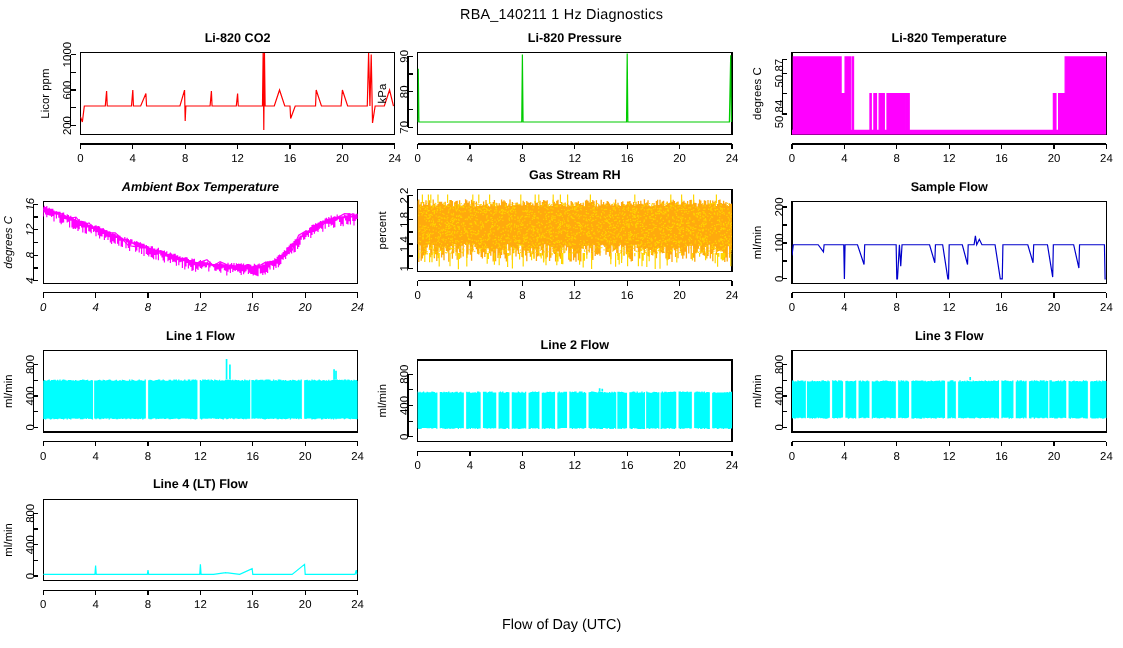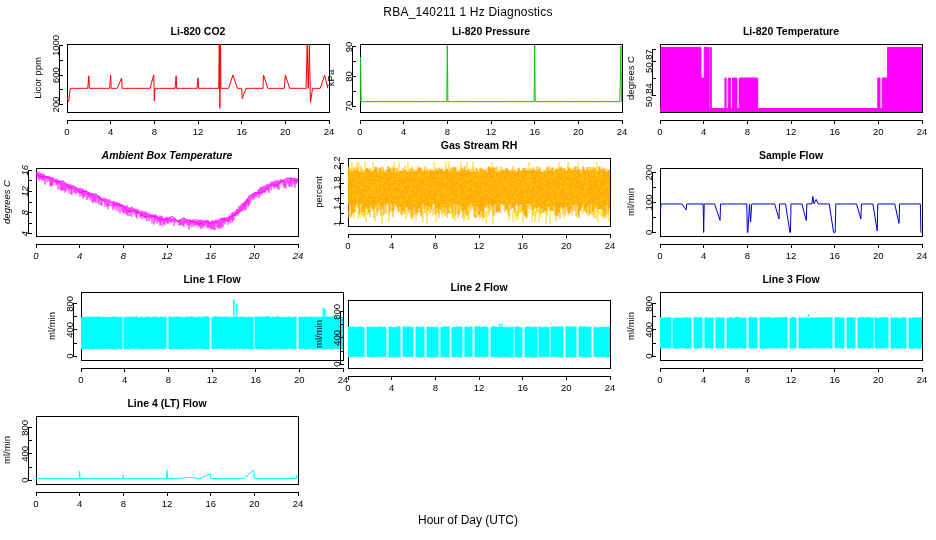--- a/index.html
+++ b/index.html
@@ -71,21 +71,21 @@
           <line x1="28" y1="69.82608695652173" x2="32" y2="69.82608695652173" class="axline"></line>
           <line x1="28" y1="55.04347826086957" x2="32" y2="55.04347826086957" class="axline"></line>
           <line x1="28" y1="40.26086956521739" x2="32" y2="40.26086956521739" class="axline"></line>
           <line x1="28" y1="25.47826086956522" x2="32" y2="25.47826086956522" class="axline"></line>
           <text x="25" y="84.6086956521739" class="tick-lbl" text-anchor="middle" transform="rotate(-90 25 84.6086956521739)" dy="3.2">200</text>
           <text x="25" y="55.04347826086957" class="tick-lbl" text-anchor="middle" transform="rotate(-90 25 55.04347826086957)" dy="3.2">600</text>
           <text x="25" y="25.47826086956522" class="tick-lbl" text-anchor="middle" transform="rotate(-90 25 25.47826086956522)" dy="3.2">1000</text>
         </g>
       </svg>
     </div>
-    <div class="panel" style="left: 324px; top: 20px;">
+    <div class="panel" style="left: 312px; top: 20px;">
       <svg width="312" height="124">
         <text x="167" y="15" class="panel-title">Li-820 Pressure</text>
         <rect x="36" y="24" width="262" height="68" class="frame"></rect>
         <clipPath id="clip-li820-pressure">
           <rect x="36" y="24" width="262" height="68"></rect>
         </clipPath>
         <g clip-path="url(#clip-li820-pressure)">
           <path d="M36.00 81.65L36.55 37.30L37.09 81.65L38.18 81.65L41.46 81.65L46.92 81.65L52.38 81.65L57.83 81.65L63.29 81.65L68.75 81.65L74.21 81.65L79.67 81.65L85.13 81.65L90.58 81.65L96.04 81.65L101.50 81.65L106.96 81.65L112.42 81.65L117.88 81.65L122.79 81.65L123.33 25.48L123.88 81.65L124.42 81.65L128.79 81.65L134.25 81.65L145.17 81.65L156.08 81.65L167.00 81.65L177.92 81.65L183.38 81.65L188.83 81.65L199.75 81.65L210.12 81.65L210.67 24.59L211.21 81.65L211.76 81.65L221.58 81.65L232.50 81.65L243.42 81.65L254.33 81.65L265.25 81.65L276.17 81.65L287.08 81.65L295.82 81.65L296.91 26.07L297.45 81.65" fill="none" stroke="#00CC00" stroke-width="1"></path>
         </g>
         <g>
@@ -283,21 +283,21 @@
           <line x1="28" y1="73.42731277533039" x2="32" y2="73.42731277533039" class="axline"></line>
           <line x1="28" y1="58.44933920704846" x2="32" y2="58.44933920704846" class="axline"></line>
           <line x1="28" y1="43.47136563876652" x2="32" y2="43.47136563876652" class="axline"></line>
           <line x1="28" y1="28.493392070484582" x2="32" y2="28.493392070484582" class="axline"></line>
           <text x="25" y="88.40528634361233" class="tick-lbl" text-anchor="middle" transform="rotate(-90 25 88.40528634361233)" dy="3.2">0</text>
           <text x="25" y="58.44933920704846" class="tick-lbl" text-anchor="middle" transform="rotate(-90 25 58.44933920704846)" dy="3.2">100</text>
           <text x="25" y="28.493392070484582" class="tick-lbl" text-anchor="middle" transform="rotate(-90 25 28.493392070484582)" dy="3.2">200</text>
         </g>
       </svg>
     </div>
-    <div class="panel" style="left: 0px; top: 268px; padding-left: 45px;">
+    <div class="panel" style="left: 0px; top: 268px;">
       <svg width="312" height="124">
         <text x="167" y="15" class="panel-title">Line 1 Flow</text>
         <rect x="36" y="24" width="262" height="68" class="frame"></rect>
         <clipPath id="clip-line-1-flow">
           <rect x="36" y="24" width="262" height="68"></rect>
         </clipPath>
         <g clip-path="url(#clip-line-1-flow)">
           <path d="M36.0 81.30L36.0 49.33M37.0 81.13L37.0 48.77M38.0 81.49L38.0 48.98M39.0 81.00L39.0 49.19M40.0 80.74L40.0 48.71M41.0 80.98L41.0 48.27M42.0 81.48L42.0 49.37M43.0 81.44L43.0 48.67M44.0 80.66L44.0 48.67M45.0 81.33L45.0 48.45M46.0 81.10L46.0 48.46M47.0 81.15L47.0 49.12M48.0 81.47L48.0 48.55M49.0 81.04L49.0 49.03M50.0 80.84L50.0 48.22M51.0 81.15L51.0 49.34M52.0 81.15L52.0 48.45M53.0 81.53L53.0 48.24M54.0 80.95L54.0 48.49M55.0 80.85L55.0 48.84M56.0 81.51L56.0 49.36M57.0 80.67L57.0 48.68M58.0 81.10L58.0 48.77M59.0 81.54L59.0 48.69M60.0 80.65L60.0 49.10M61.0 80.69L61.0 48.97M62.0 80.77L62.0 49.34M63.0 80.97L63.0 48.61M64.0 80.96L64.0 49.09M65.0 80.99L65.0 49.28M66.0 80.63L66.0 49.09M67.0 81.29L67.0 48.57M68.0 81.47L68.0 48.60M69.0 81.47L69.0 48.32M70.0 81.00L70.0 48.46M71.0 80.82L71.0 48.92M72.0 81.14L72.0 48.74M73.0 80.63L73.0 48.48M74.0 81.21L74.0 49.29M75.0 80.93L75.0 49.19M76.0 81.17L76.0 48.67M77.0 81.53L77.0 48.86M79.0 80.79L79.0 49.05M80.0 81.34L80.0 49.02M81.0 80.85L81.0 49.12M82.0 80.70L82.0 48.72M83.0 81.47L83.0 48.43M84.0 81.40L84.0 48.83M85.0 80.71L85.0 49.32M86.0 81.22L86.0 48.40M87.0 80.81L87.0 48.72M88.0 80.84L88.0 49.12M89.0 80.93L89.0 48.91M90.0 80.64L90.0 48.75M91.0 81.51L91.0 48.34M92.0 80.83L92.0 48.38M93.0 80.75L93.0 49.16M94.0 81.22L94.0 49.23M95.0 81.26L95.0 49.21M96.0 80.98L96.0 48.97M97.0 81.40L97.0 48.53M98.0 81.35L98.0 49.30M99.0 80.97L99.0 49.31M100.0 81.27L100.0 48.74M101.0 80.70L101.0 49.34M102.0 81.14L102.0 48.41M103.0 80.95L103.0 48.57M104.0 80.70L104.0 48.80M105.0 81.45L105.0 49.36M106.0 81.03L106.0 49.32M107.0 80.78L107.0 49.29M108.0 80.94L108.0 48.24M109.0 81.36L109.0 49.19M110.0 80.85L110.0 48.21M111.0 80.88L111.0 48.58M112.0 81.23L112.0 49.12M113.0 81.22L113.0 49.36M114.0 81.06L114.0 49.33M115.0 81.33L115.0 48.96M116.0 80.98L116.0 48.34M117.0 81.23L117.0 48.96M118.0 80.81L118.0 48.80M119.0 81.48L119.0 49.20M120.0 80.98L120.0 49.31M121.0 80.78L121.0 48.20M124.0 80.88L124.0 48.80M125.0 81.43L125.0 48.56M126.0 81.30L126.0 48.65M127.0 81.03L127.0 48.98M128.0 80.71L128.0 49.19M129.0 80.64L129.0 48.99M130.0 81.46L130.0 48.58M131.0 81.01L131.0 48.74M132.0 81.22L132.0 48.30M133.0 81.06L133.0 48.27M134.0 80.97L134.0 49.09M135.0 80.90L135.0 48.87M136.0 80.77L136.0 48.22M137.0 81.08L137.0 48.94M138.0 81.23L138.0 49.29M139.0 80.82L139.0 49.23M140.0 80.73L140.0 49.27M141.0 81.28L141.0 48.56M142.0 81.36L142.0 48.52M143.0 81.25L143.0 49.09M144.0 81.21L144.0 49.00M145.0 81.04L145.0 48.20M146.0 80.92L146.0 48.47M147.0 80.74L147.0 48.32M148.0 81.05L148.0 49.12M149.0 81.43L149.0 48.21M150.0 81.08L150.0 49.16M151.0 80.85L151.0 48.96M152.0 80.81L152.0 49.35M153.0 80.72L153.0 49.13M154.0 80.85L154.0 48.22M155.0 80.99L155.0 48.99M156.0 80.75L156.0 49.22M157.0 80.89L157.0 48.23M158.0 80.91L158.0 48.20M159.0 81.40L159.0 49.34M160.0 81.00L160.0 48.55M161.0 81.21L161.0 48.23M162.0 81.47L162.0 48.39M163.0 81.51L163.0 48.34M164.0 81.24L164.0 48.80M167.0 80.91L167.0 48.67M168.0 81.49L168.0 49.30M169.0 81.03L169.0 48.34M170.0 80.76L170.0 48.37M171.0 80.88L171.0 48.30M172.0 80.96L172.0 48.75M173.0 80.90L173.0 48.52M174.0 80.76L174.0 48.27M175.0 80.80L175.0 48.98M176.0 80.96L176.0 48.28M177.0 80.64L177.0 48.71M178.0 80.67L178.0 49.28M179.0 80.72L179.0 48.20M180.0 81.19L180.0 48.75M181.0 81.00L181.0 48.87M182.0 81.20L182.0 48.98M183.0 80.72L183.0 48.43M184.0 80.86L184.0 49.33M185.0 81.15L185.0 48.85M186.0 81.50L186.0 49.06M187.0 80.67L187.0 49.15M188.0 80.72L188.0 48.49M189.0 81.30L189.0 48.65M190.0 81.16L190.0 48.33M191.0 80.63L191.0 48.76M192.0 81.03L192.0 48.39M193.0 80.63L193.0 48.96M194.0 80.92L194.0 48.46M195.0 81.39L195.0 49.13M196.0 80.76L196.0 48.47M197.0 80.73L197.0 48.58M198.0 80.92L198.0 48.91M199.0 81.17L199.0 48.74M200.0 80.94L200.0 49.32M201.0 80.69L201.0 49.18M202.0 81.25L202.0 48.65M203.0 81.45L203.0 49.21M204.0 80.97L204.0 48.22M205.0 81.30L205.0 48.84M206.0 81.04L206.0 48.91M207.0 80.88L207.0 49.17M208.0 80.98L208.0 48.43M210.0 80.94L210.0 48.68M211.0 80.70L211.0 48.60M212.0 80.94L212.0 49.16M213.0 80.76L213.0 48.42M214.0 80.64L214.0 48.29M215.0 80.92L215.0 48.93M216.0 80.69L216.0 48.59M217.0 81.05L217.0 48.38M218.0 80.72L218.0 48.44M219.0 81.09L219.0 48.43M220.0 81.39L220.0 49.02M221.0 81.53L221.0 48.36M222.0 81.16L222.0 48.35M223.0 81.00L223.0 48.27M224.0 81.13L224.0 48.34M225.0 80.98L225.0 48.52M226.0 80.92L226.0 49.22M227.0 80.92L227.0 49.19M228.0 81.18L228.0 48.29M229.0 80.69L229.0 49.18M230.0 80.84L230.0 48.65M231.0 81.37L231.0 49.37M232.0 81.38L232.0 48.22M233.0 80.87L233.0 48.23M234.0 81.13L234.0 48.43M235.0 81.28L235.0 49.08M236.0 80.92L236.0 48.64M237.0 81.17L237.0 49.00M238.0 81.37L238.0 48.58M239.0 81.25L239.0 49.36M240.0 80.97L240.0 49.22M241.0 80.63L241.0 49.03M242.0 81.48L242.0 48.75M243.0 80.74L243.0 49.12M244.0 80.70L244.0 48.40M245.0 80.86L245.0 48.58M246.0 80.79L246.0 48.88M247.0 81.18L247.0 49.28M248.0 80.73L248.0 49.17M249.0 81.28L249.0 48.47M250.0 80.68L250.0 49.03M251.0 81.25L251.0 48.25M254.0 80.91L254.0 48.81M255.0 81.26L255.0 48.71M256.0 80.77L256.0 48.40M257.0 80.74L257.0 49.14M258.0 80.85L258.0 48.97M259.0 80.77L259.0 49.36M260.0 81.49L260.0 48.23M261.0 81.24L261.0 48.96M262.0 81.29L262.0 48.50M263.0 81.45L263.0 48.83M264.0 81.04L264.0 49.22M265.0 80.73L265.0 48.87M266.0 80.83L266.0 48.32M267.0 80.78L267.0 48.93M268.0 81.52L268.0 49.29M269.0 81.46L269.0 48.85M270.0 80.85L270.0 48.58M271.0 81.24L271.0 49.20M272.0 81.18L272.0 48.79M273.0 80.82L273.0 49.27M274.0 81.24L274.0 48.36M275.0 80.73L275.0 49.20M276.0 81.38L276.0 48.96M277.0 80.87L277.0 48.64M278.0 81.50L278.0 48.28M279.0 80.68L279.0 48.26M280.0 81.47L280.0 48.50M281.0 80.93L281.0 48.27M282.0 80.96L282.0 48.57M283.0 80.92L283.0 48.53M284.0 81.00L284.0 48.68M285.0 80.64L285.0 48.42M286.0 80.67L286.0 48.87M287.0 81.32L287.0 48.35M288.0 80.98L288.0 48.21M289.0 80.64L289.0 48.96M290.0 80.74L290.0 48.26M291.0 81.09L291.0 48.44M292.0 81.35L292.0 49.13M293.0 80.93L293.0 48.62M294.0 81.27L294.0 49.29M295.0 81.20L295.0 48.38M296.0 81.22L296.0 48.91M297.0 81.46L297.0 48.75M298.0 81.34L298.0 49.35" fill="none" stroke="#00FFFF" stroke-width="1.1"></path>
           <path d="M188.8 48.192307692307686L188.8 31.192307692307686" fill="none" stroke="#00FFFF" stroke-width="1.4"></path>
           <path d="M191.6 48.192307692307686L191.6 35.769230769230774" fill="none" stroke="#00FFFF" stroke-width="1.4"></path>
@@ -456,13 +456,13 @@
           <line x1="28" y1="48.84615384615385" x2="32" y2="48.84615384615385" class="axline"></line>
           <line x1="28" y1="35.769230769230774" x2="32" y2="35.769230769230774" class="axline"></line>
           <text x="25" y="88.07692307692308" class="tick-lbl" text-anchor="middle" transform="rotate(-90 25 88.07692307692308)" dy="3.2">0</text>
           <text x="25" y="61.92307692307692" class="tick-lbl" text-anchor="middle" transform="rotate(-90 25 61.92307692307692)" dy="3.2">400</text>
           <text x="25" y="35.769230769230774" class="tick-lbl" text-anchor="middle" transform="rotate(-90 25 35.769230769230774)" dy="3.2">800</text>
         </g>
       </svg>
     </div>
   </div>
 
-<div id="xaxis-label">Hour of Day (UTC)</div>
+<div id="xaxis-label">Flow of Day (UTC)</div>
 
 </body></html>

